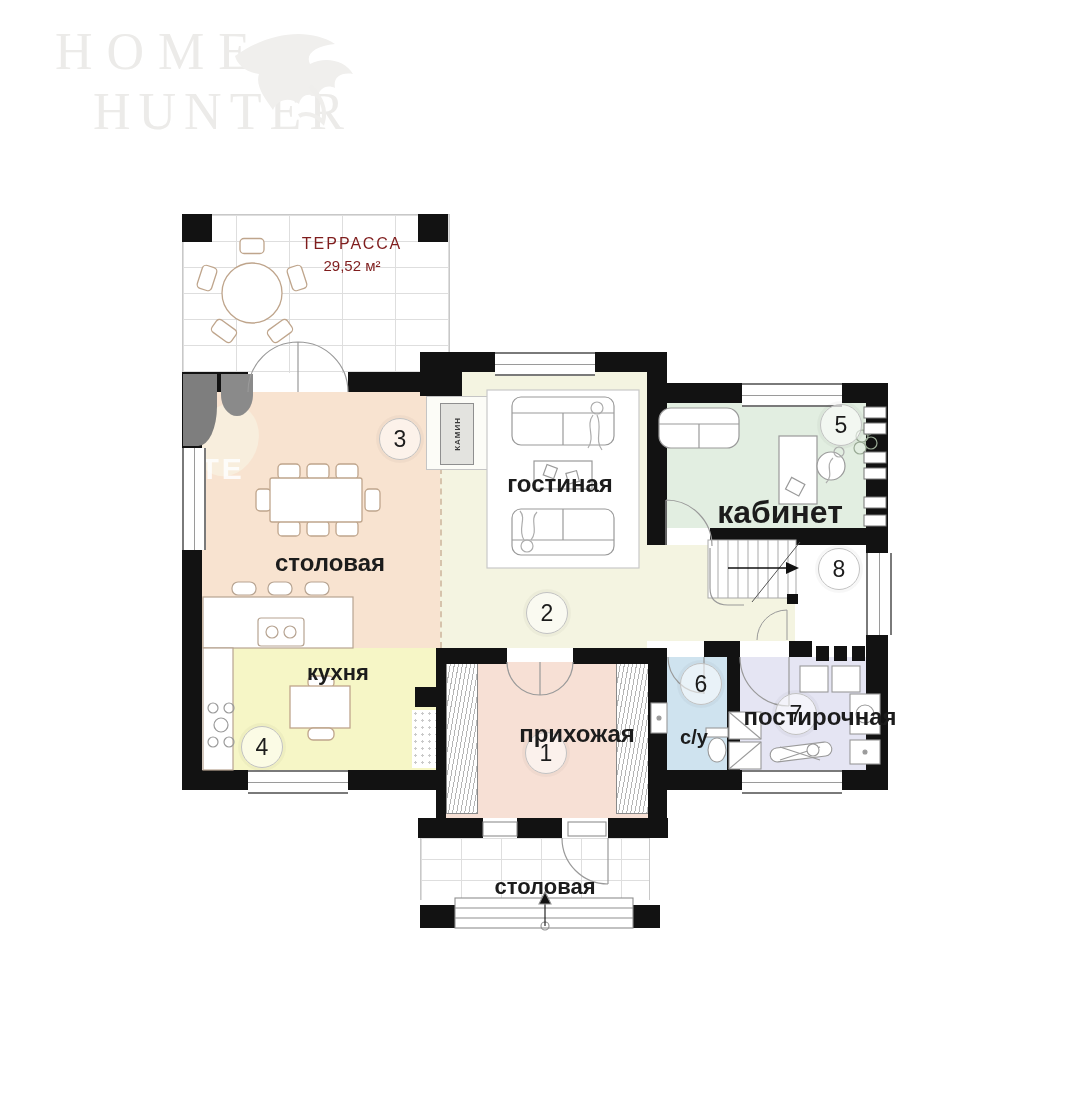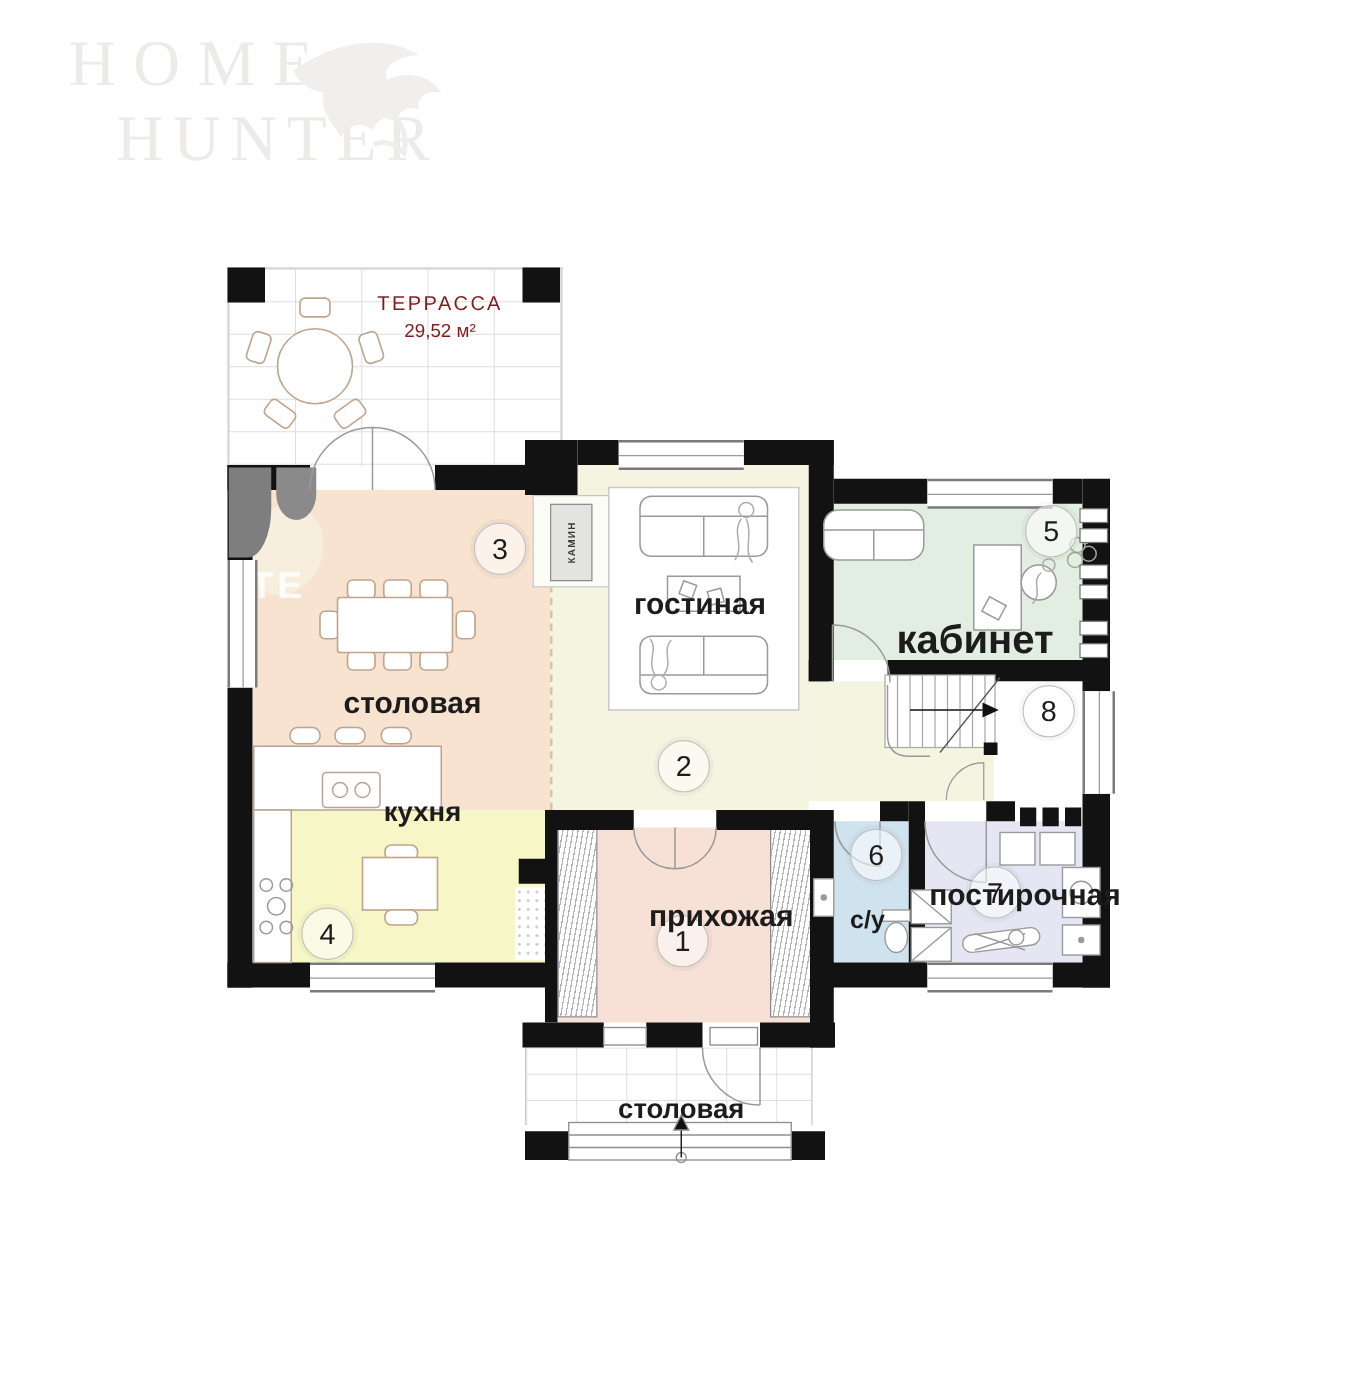--- a/index.html
+++ b/index.html
@@ -305,21 +305,21 @@
       <line x1="545" y1="926" x2="545" y2="902" stroke="#111"></line>
       <polygon points="539,904 545,892 551,904" fill="#111"></polygon>
     </g>
   </svg>
 
   <div class="lbl sub" style="left:352px;top:244px;font-size:16px;letter-spacing:2px;">ТЕРРАССА</div>
   <div class="lbl sub" style="left:352px;top:265px;font-size:15px;">29,52 м²</div>
   <div class="lbl" style="left:330px;top:563px;font-size:24px;">столовая</div>
   <div class="lbl" style="left:560px;top:484px;font-size:24px;">гостиная</div>
   <div class="lbl" style="left:780px;top:512px;font-size:32px;">кабинет</div>
-  <div class="lbl" style="left:338px;top:650px;font-size:22px;text-align:center;">кухня</div>
+  <div class="lbl" style="left:338px;top:673px;font-size:22px;text-align:center;">кухня</div>
   <div class="lbl" style="left:577px;top:734px;font-size:24px;">прихожая</div>
   <div class="lbl" style="left:694px;top:737px;font-size:20px;">с/у</div>
   <div class="lbl" style="left:820px;top:717px;font-size:24px;">постирочная</div>
   <div class="lbl" style="left:545px;top:887px;font-size:22px;">столовая</div>
 
   <div class="circ" style="left:525px;top:732px;">
       <span>1</span>
     </div>
   <div class="circ" style="left:526px;top:592px;">
       <span>2</span>

